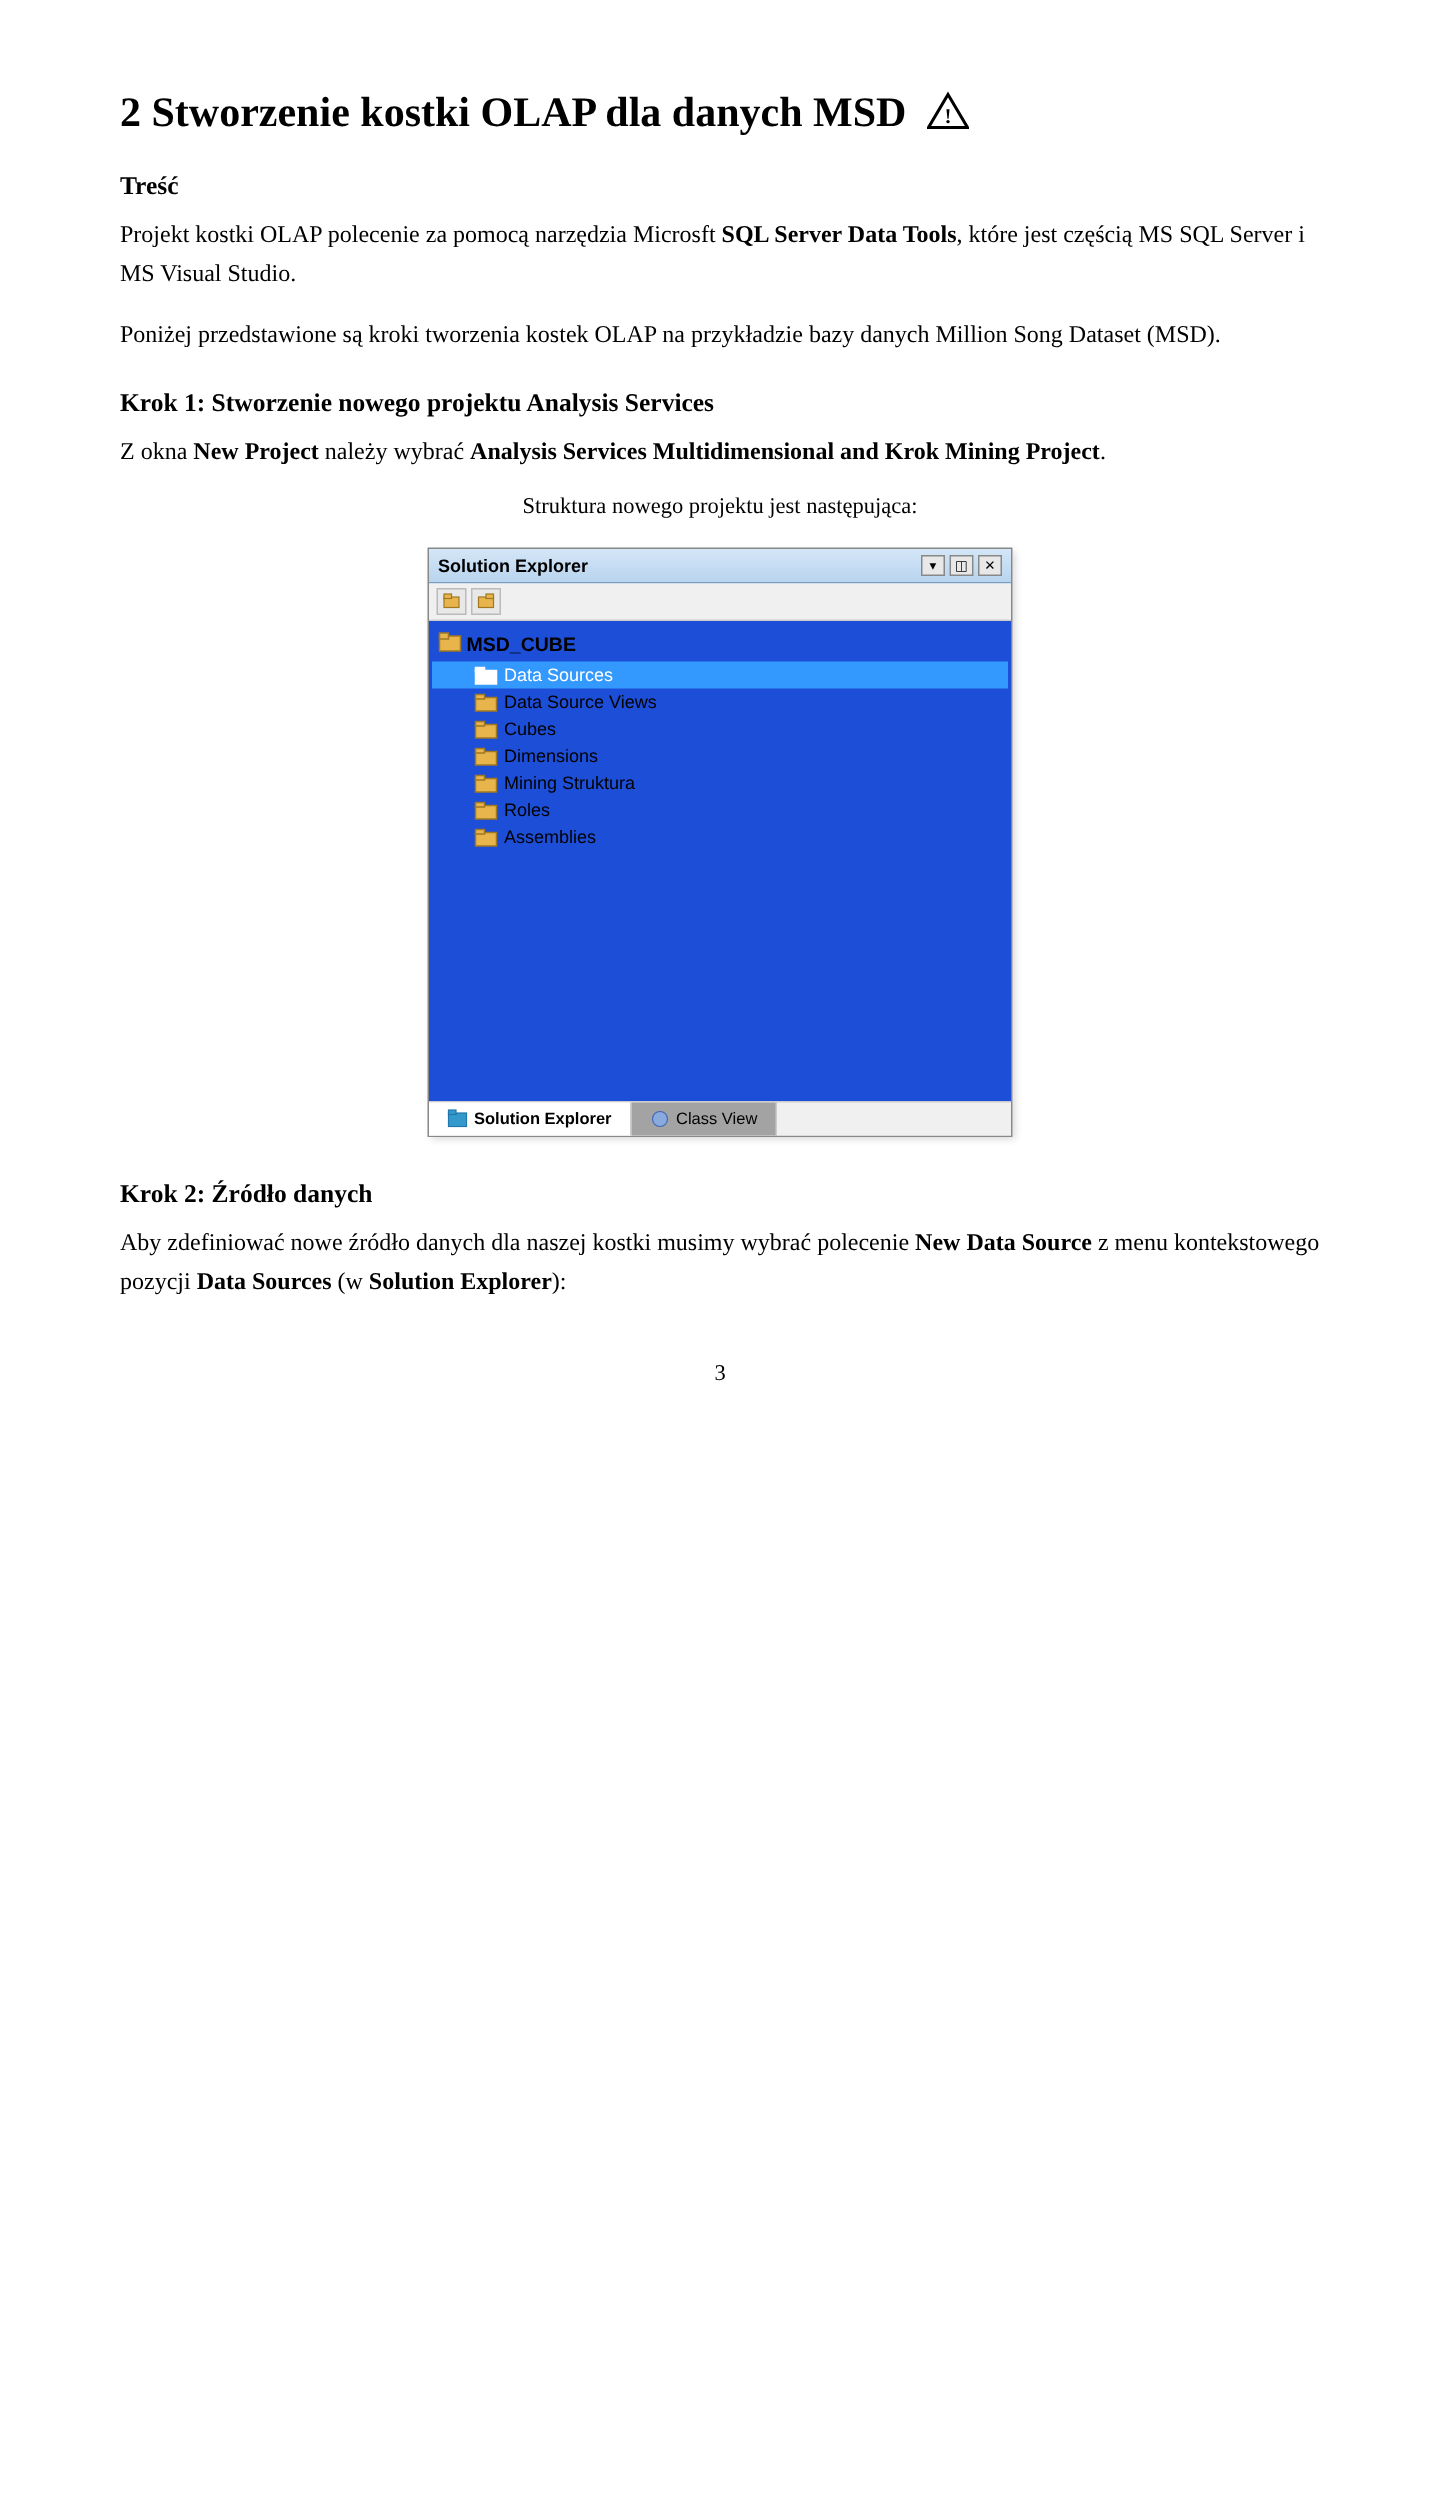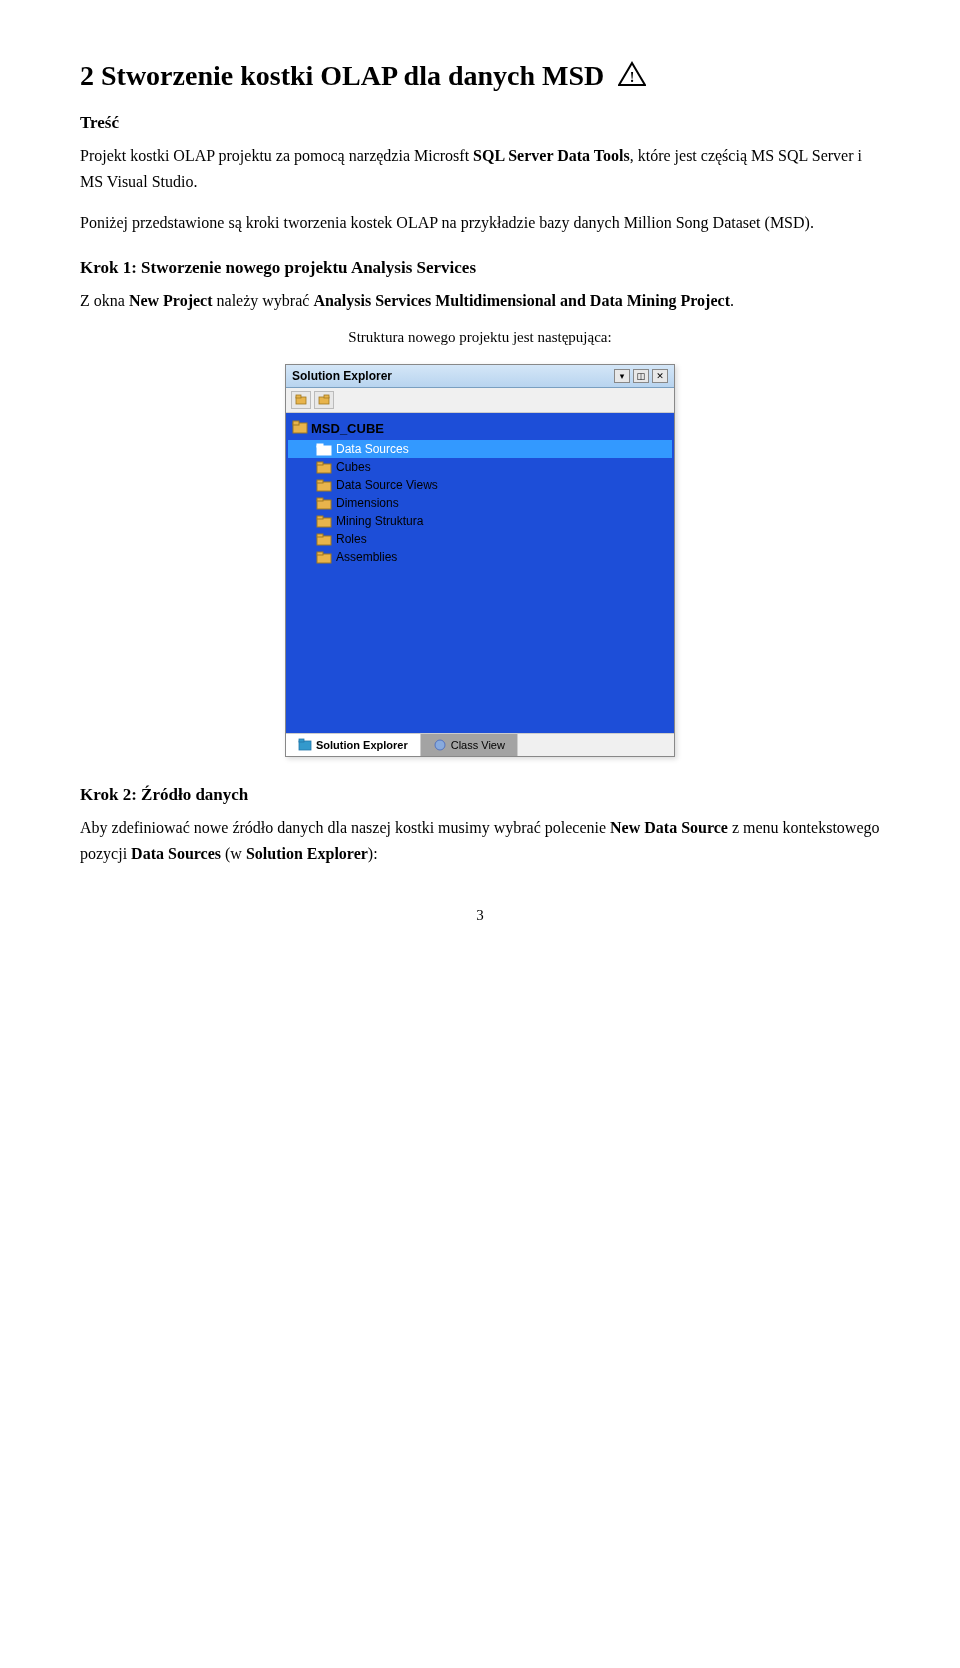--- a/index.html
+++ b/index.html
@@ -214,29 +214,29 @@
     <svg width="28" height="28" viewBox="0 0 28 28">
       <polygon points="14,3 27,25 1,25" fill="none" stroke="#000" stroke-width="2"></polygon>
       <text x="14" y="22" text-anchor="middle" font-size="14" font-family="serif">!</text>
     </svg>
   </span>
 </div>
 
 <div class="section-label">Treść</div>
 
 <p class="body-text">
-  <span>Projekt kostki OLAP projektu za pomocą narzędzia Microsft </span><strong>SQL Server Data Tools</strong><span>, które jest częścią MS SQL Server i MS Visual Studio.</span>
+  <span>Projekt kostki OLAP polecenie za pomocą narzędzia Microsft </span><strong>SQL Server Data Tools</strong><span>, które jest częścią MS SQL Server i MS Visual Studio.</span>
 </p>
 
 <p class="body-text">Poniżej przedstawione są kroki tworzenia kostek OLAP na przykładzie bazy danych Million Song Dataset (MSD).</p>
 
 <div class="krok-heading">Krok 1: Stworzenie nowego projektu Analysis Services</div>
 
 <p class="body-text">
-  <span>Z okna </span><strong>New Project</strong><span> należy wybrać </span><strong>Analysis Services Multidimensional and Data Mining Project</strong><span>.</span>
+  <span>Z okna </span><strong>New Project</strong><span> należy wybrać </span><strong>Analysis Services Multidimensional and Krok Mining Project</strong><span>.</span>
 </p>
 
 <p class="caption-text">Struktura nowego projektu jest następująca:</p>
 
 <div class="solution-explorer-container">
   <div class="solution-explorer">
 
     <div class="se-titlebar">
       <span class="se-titlebar-title">Solution Explorer</span>
       <div class="se-titlebar-buttons">
@@ -282,30 +282,30 @@
         </span>
         <span style="font-size:12px;font-family:'Segoe UI',Arial,sans-serif;">Data Sources</span>
       </div>
       <div class="se-tree-item">
         <span class="folder-icon">
           <svg class="folder-svg" viewBox="0 0 16 14">
             <rect x="1" y="4" width="14" height="9" fill="#e8b44c" stroke="#a07820" stroke-width="1"></rect>
             <rect x="1" y="2" width="6" height="3" fill="#e8b44c" stroke="#a07820" stroke-width="1"></rect>
           </svg>
         </span>
+        <span style="font-size:12px;font-family:'Segoe UI',Arial,sans-serif;">Data Source Views</span>
+      </div>
+      <div class="se-tree-item">
+        <span class="folder-icon">
+          <svg class="folder-svg" viewBox="0 0 16 14">
+            <rect x="1" y="4" width="14" height="9" fill="#e8b44c" stroke="#a07820" stroke-width="1"></rect>
+            <rect x="1" y="2" width="6" height="3" fill="#e8b44c" stroke="#a07820" stroke-width="1"></rect>
+          </svg>
+        </span>
         <span style="font-size:12px;font-family:'Segoe UI',Arial,sans-serif;">Cubes</span>
-      </div>
-      <div class="se-tree-item">
-        <span class="folder-icon">
-          <svg class="folder-svg" viewBox="0 0 16 14">
-            <rect x="1" y="4" width="14" height="9" fill="#e8b44c" stroke="#a07820" stroke-width="1"></rect>
-            <rect x="1" y="2" width="6" height="3" fill="#e8b44c" stroke="#a07820" stroke-width="1"></rect>
-          </svg>
-        </span>
-        <span style="font-size:12px;font-family:'Segoe UI',Arial,sans-serif;">Data Source Views</span>
       </div>
       <div class="se-tree-item">
         <span class="folder-icon">
           <svg class="folder-svg" viewBox="0 0 16 14">
             <rect x="1" y="4" width="14" height="9" fill="#e8b44c" stroke="#a07820" stroke-width="1"></rect>
             <rect x="1" y="2" width="6" height="3" fill="#e8b44c" stroke="#a07820" stroke-width="1"></rect>
           </svg>
         </span>
         <span style="font-size:12px;font-family:'Segoe UI',Arial,sans-serif;">Dimensions</span>
       </div>

